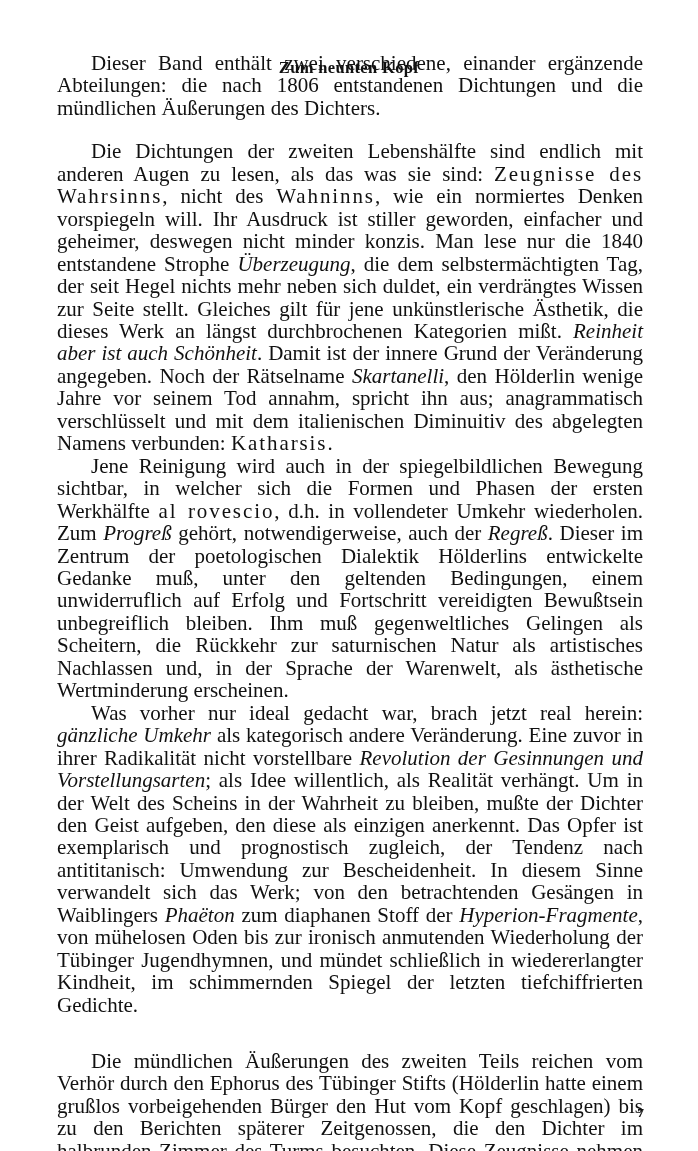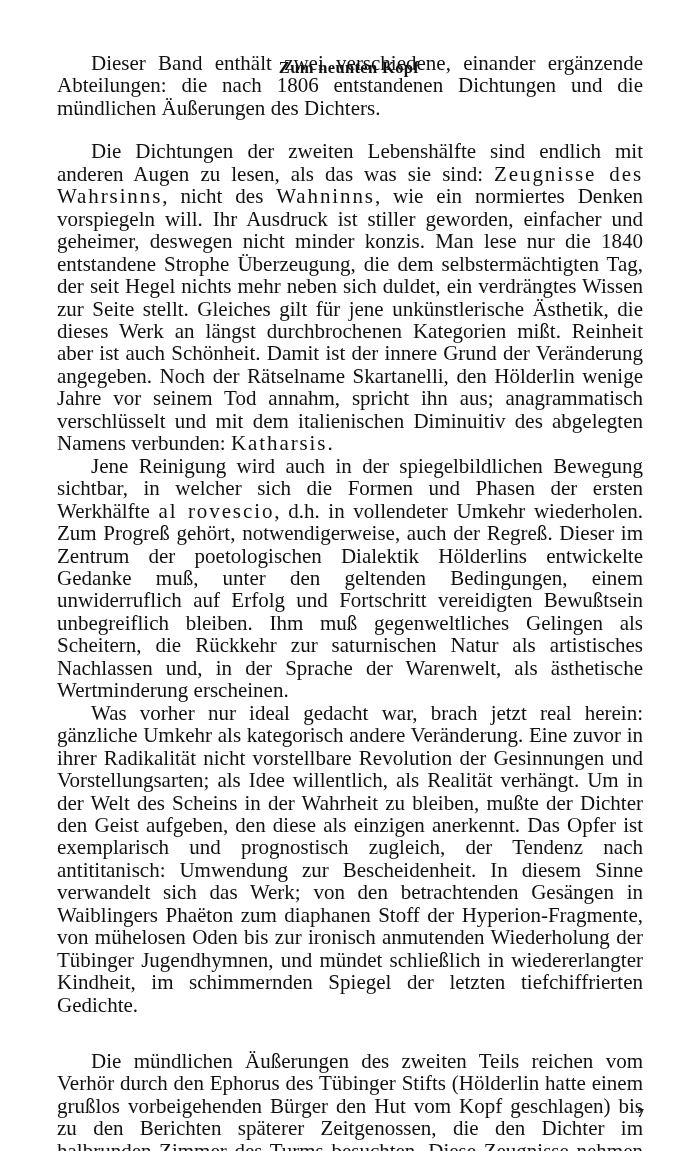--- a/index.html
+++ b/index.html
@@ -49,20 +49,21 @@
   }
   .block {
     margin: 0;
   }
   
   .gap-top-first { margin-top: 52px; }
   .gap-block     { margin-top: 21px; }
   .gap-block-2   { margin-top: 34px; }
 
   i, .ital {
+    font-style: italic;
   }
   .sp {
     letter-spacing: 1.9px;
   }
   .folio {
     position: absolute;
     right: 54px;
     top: 1106px;
     font-size: 13.5px;
     font-weight: bold;

